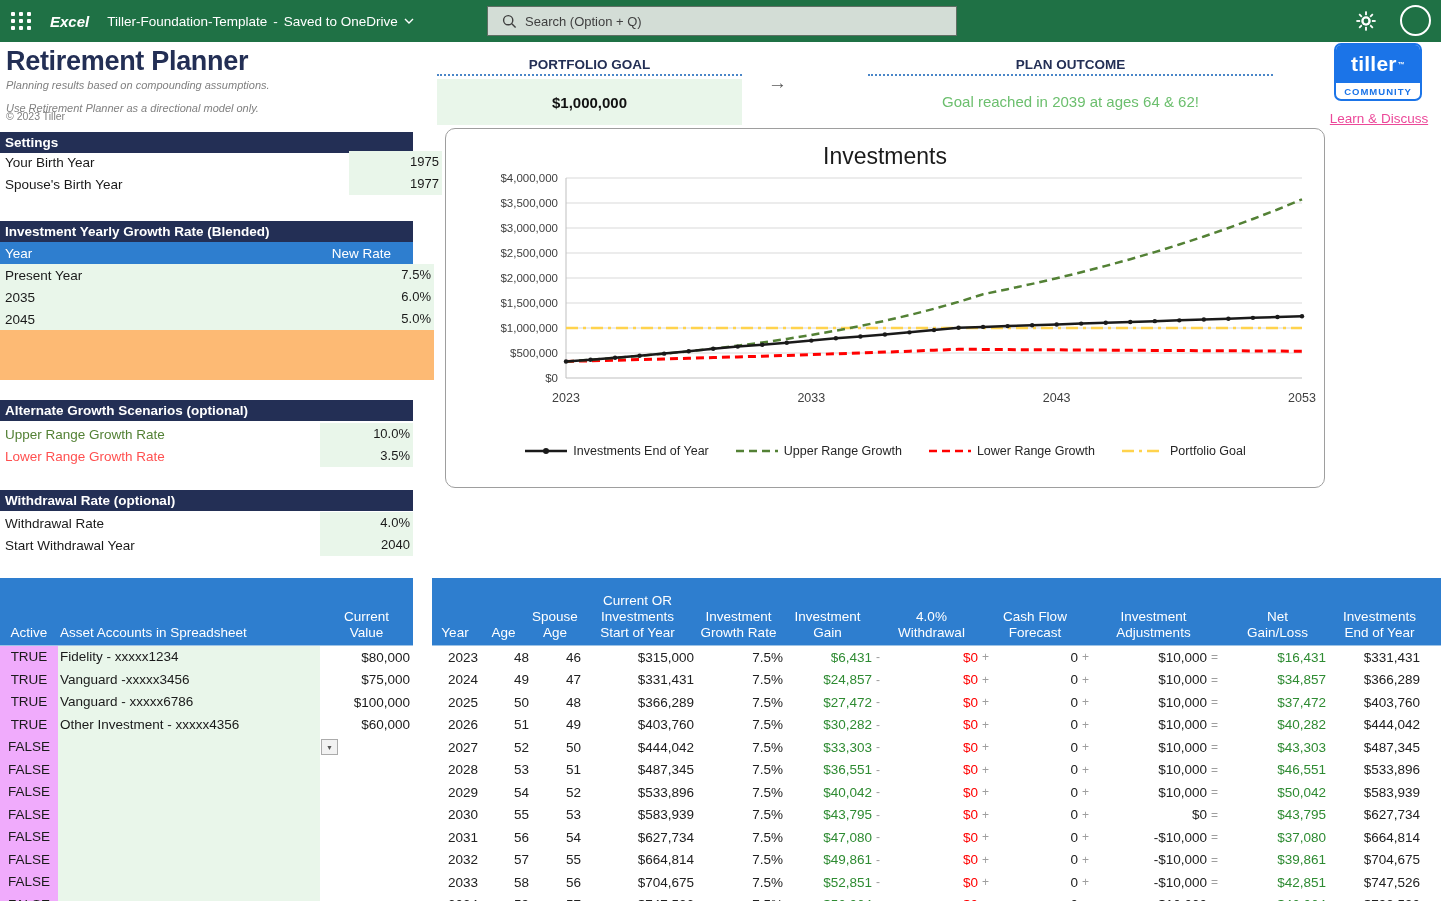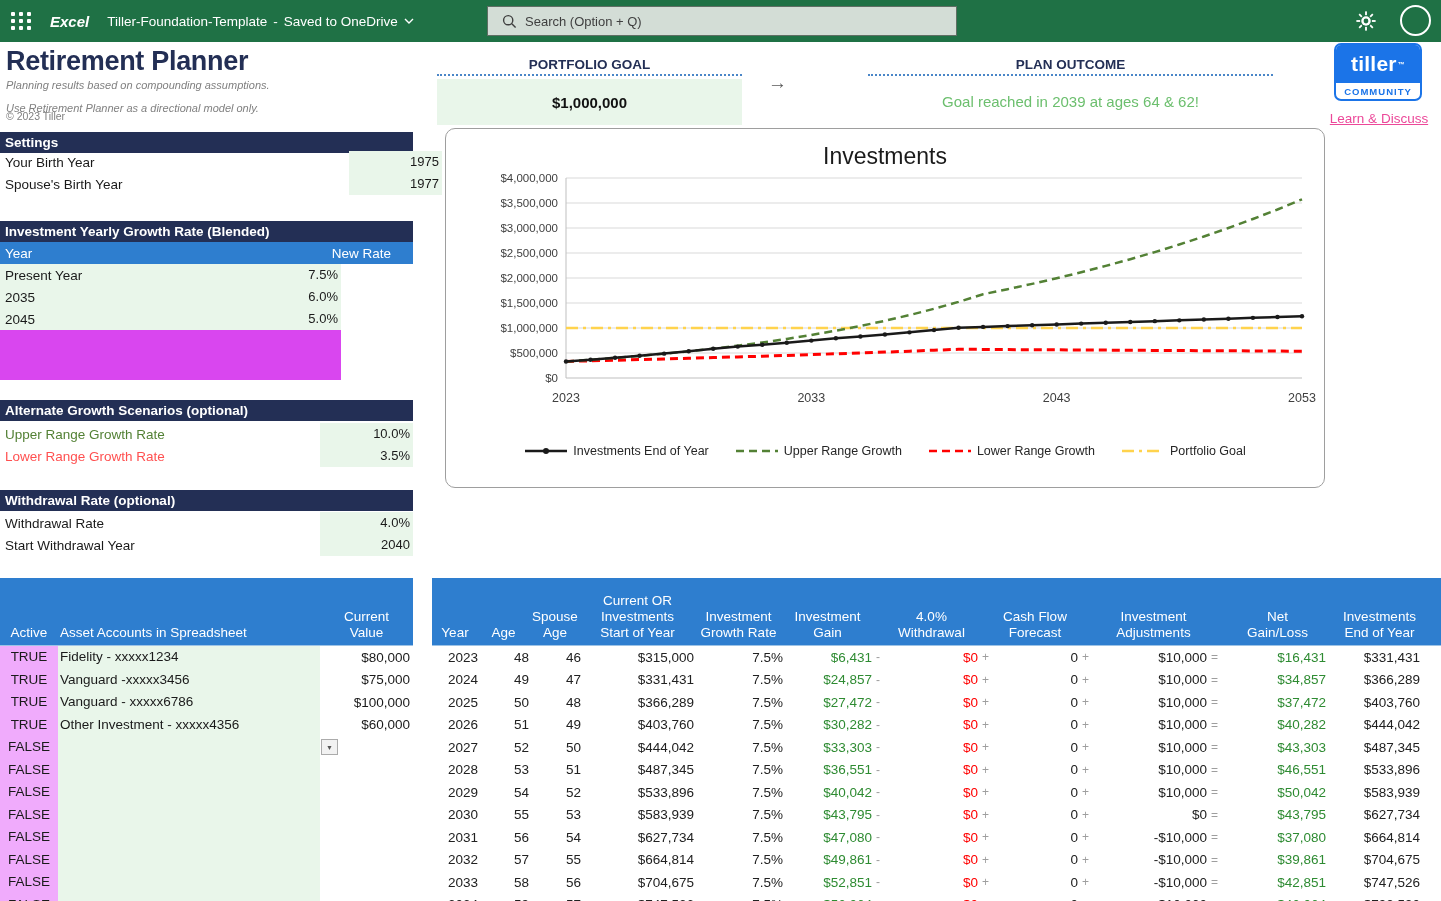--- a/index.html
+++ b/index.html
@@ -30,21 +30,21 @@
   .llabel { flex:1; font-size:13.5px; color:#1a1a1a; padding-left:5px; }
   .lval { width:93px; text-align:right; font-size:13px; color:#1a1a1a; padding-right:3px; height:22px; line-height:22px; }
   .mint { background:#e9f6ea; }
   .lab-green { color:#538135; }
   .lab-red { color:#ff5050; }
 
   #settings-rows { left:0; top:151px; width:442px; }
   #growth-colhdr { left:0; top:242px; width:413px; height:22px; display:flex; align-items:center; background:#2e7ecf; color:#fff; font-size:13.5px; }
   #growth-colhdr .c1 { flex:1; padding-left:5px; }
   #growth-colhdr .c2 { width:115px; text-align:right; padding-right:22px; }
-  #growth-rows { left:0; top:264px; width:341px; height:116px; background:#d946ef; }
+  #growth-rows { left:0; top:264px; width:434px; height:116px; background:#fdba74; }
   #alt-rows { left:0; top:423px; width:413px; }
   #wd-rows { left:0; top:512px; width:413px; }
 
   
   #asset-hdr { left:0; top:578px; width:413px; height:67px; background:#2e7ecf; display:flex; color:#fff; font-size:13.5px; }
   #asset-hdr div { display:flex; align-items:flex-end; padding-bottom:4px; white-space:pre-line; line-height:16px; }
   #asset-hdr .a1 { width:58px; justify-content:center; }
   #asset-hdr .a2 { width:262px; padding-left:2px; }
   #asset-hdr .a3 { width:93px; justify-content:center; text-align:center; }
   #asset-rows { left:0; top:645px; width:413px; border-top:1px solid #9dc3e6; }

